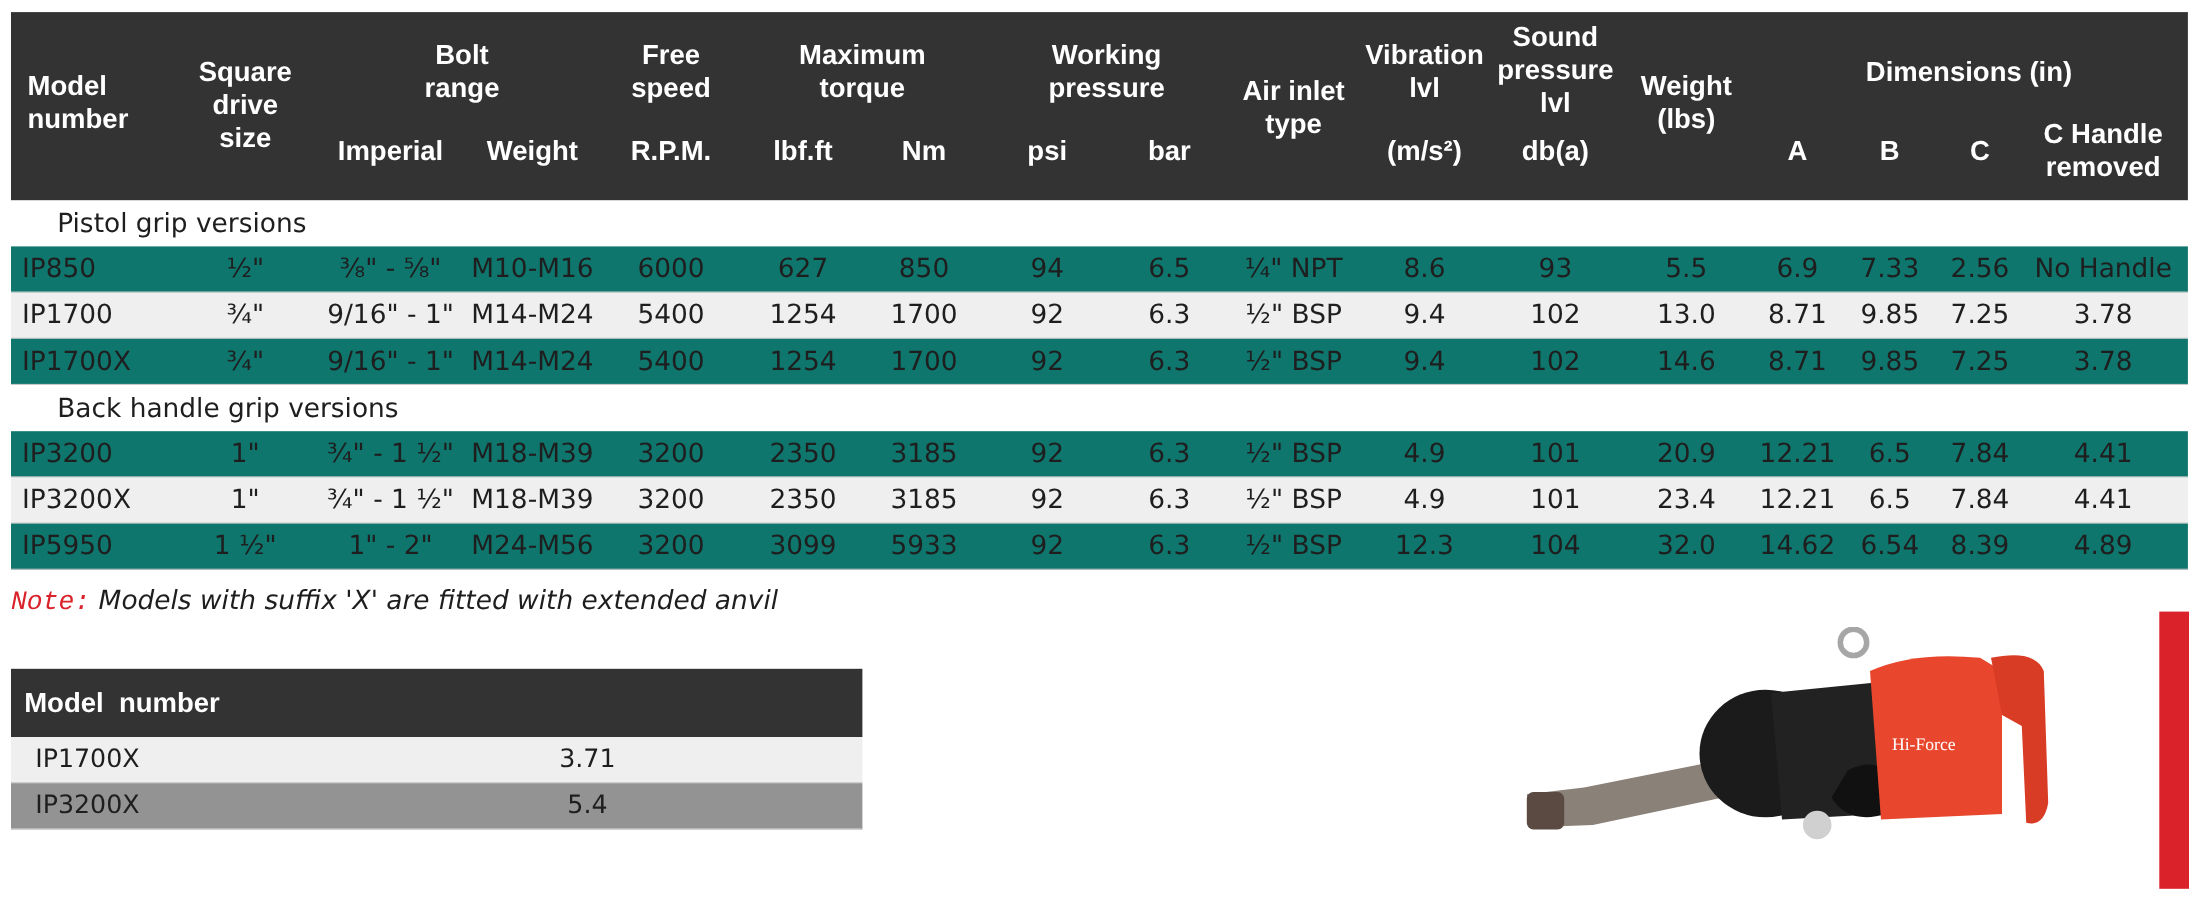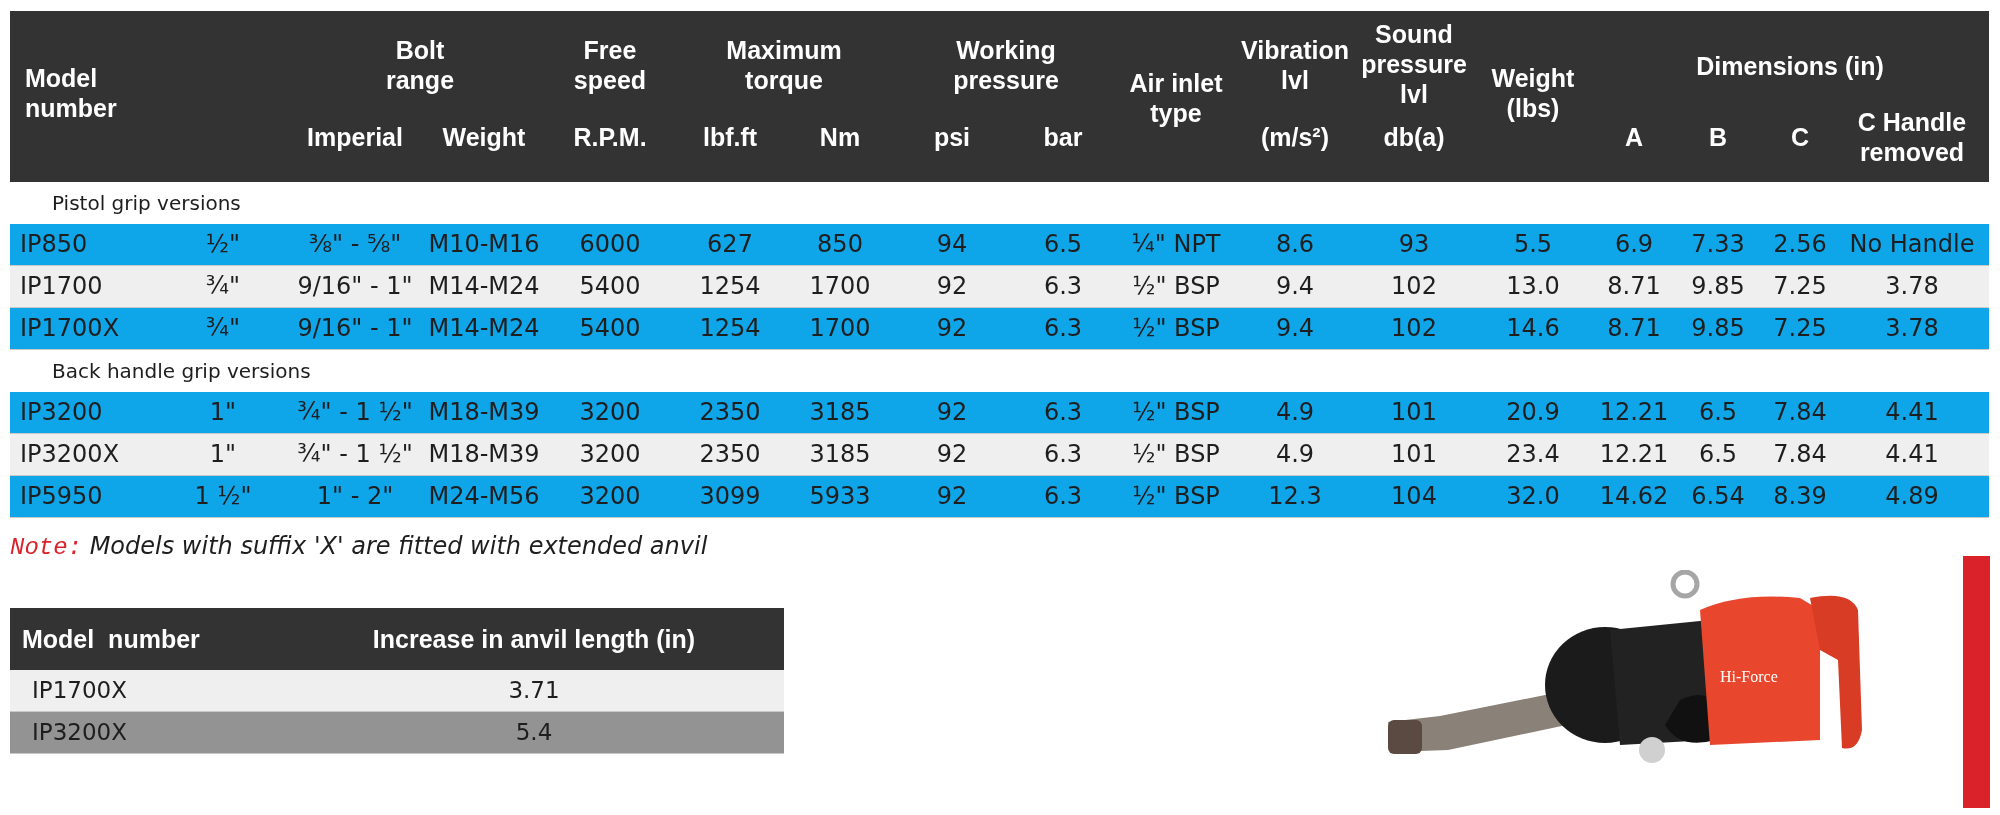--- a/index.html
+++ b/index.html
@@ -2,23 +2,23 @@
 <html><head>
 <meta charset="utf-8">
 <style>
   html, body { margin:0; padding:0; background:#ffffff; }
   body { width:2000px; height:815px; position:relative; overflow:hidden;
          font-family:"DejaVu Sans", "Liberation Sans", sans-serif; color:#1e1e1e; }
   .spec { position:absolute; left:10px; top:11px; width:1979px; }
   .hdr { position:relative; height:171px; background:#333333; color:#ffffff;
          font-family:"Liberation Sans", sans-serif; font-weight:bold; font-size:25px; line-height:30px; }
   .hcell { position:absolute; text-align:center; transform:translateX(-50%); white-space:nowrap; }
-  .section { height:42px; line-height:42px; font-size:20px; padding-left:42px; color:#1e1e1e; }
+  .section { height:42px; line-height:42px; font-size:24px; padding-left:42px; color:#1e1e1e; }
   .row { position:relative; height:41px; line-height:41px; font-size:24px; border-bottom:1px solid #c8c8c8; }
-  .row.dark { background:#0ea5e9; }
+  .row.dark { background:#0f766e; }
   .row.light { background:#efefef; }
   .cell { position:absolute; top:0; transform:translateX(-50%); white-space:nowrap; }
   .cell.model { transform:none; left:10px; }
   .note { position:absolute; left:10px; top:532px; font-size:24px; font-style:italic; color:#1e1e1e; }
   .note .lbl { color:#d9222a;font-family:Liberation Mono, monospace; }
   .anvil { position:absolute; left:10px; top:608px; width:774px; }
   .anvil .ahdr { position:relative; height:62px; background:#333333; color:#fff; font-weight:bold;
                  font-family:"Liberation Sans", sans-serif; font-size:25px; line-height:62px; }
   .anvil .arow { position:relative; height:41px; line-height:41px; font-size:23px; border-bottom:1px solid #c8c8c8; }
   .anvil .arow.light { background:#efefef; }
@@ -26,20 +26,23 @@
   .redbar { position:absolute; left:1963px; top:556px; width:27px; height:252px; background:#d9222a; }
   .tool { position:absolute; left:1380px; top:570px; width:520px; height:200px; }
 </style>
 </head>
 <body>
 
 <div class="spec">
   <div class="hdr">
     <div class="hcell" style="left:52px;top:52px;text-align:left;transform:none;left:15px;white-space:pre">Model
 number</div>
+    <div class="hcell" style="left:213px;top:40px;white-space:pre">Square
+drive
+size</div>
     <div class="hcell" style="left:410px;top:24px;white-space:pre">Bolt
 range</div>
     <div class="hcell" style="left:345px;top:111px">Imperial</div>
     <div class="hcell" style="left:474px;top:111px">Weight</div>
     <div class="hcell" style="left:600px;top:24px;white-space:pre">Free
 speed</div>
     <div class="hcell" style="left:600px;top:111px">R.P.M.</div>
     <div class="hcell" style="left:774px;top:24px;white-space:pre">Maximum
 torque</div>
     <div class="hcell" style="left:720px;top:111px">lbf.ft</div>
@@ -186,21 +189,20 @@
   </div>
 </div>
 
 <div class="note">
   <span class="lbl">Note:</span><span> Models with suffix 'X' are fitted with extended anvil</span>
 </div>
 
 <div class="anvil">
   <div class="ahdr">
     <span style="position:absolute;left:12px;white-space:pre">Model  number</span>
-    <span style="position:absolute;left:524px;transform:translateX(-50%);white-space:nowrap">Increase in anvil length (in)</span>
   </div>
   <div class="arow light">
     <span style="position:absolute;left:22px">IP1700X</span>
     <span style="position:absolute;left:524px;transform:translateX(-50%)">3.71</span>
   </div>
   <div class="arow dark">
     <span style="position:absolute;left:22px">IP3200X</span>
     <span style="position:absolute;left:524px;transform:translateX(-50%)">5.4</span>
   </div>
 </div>

